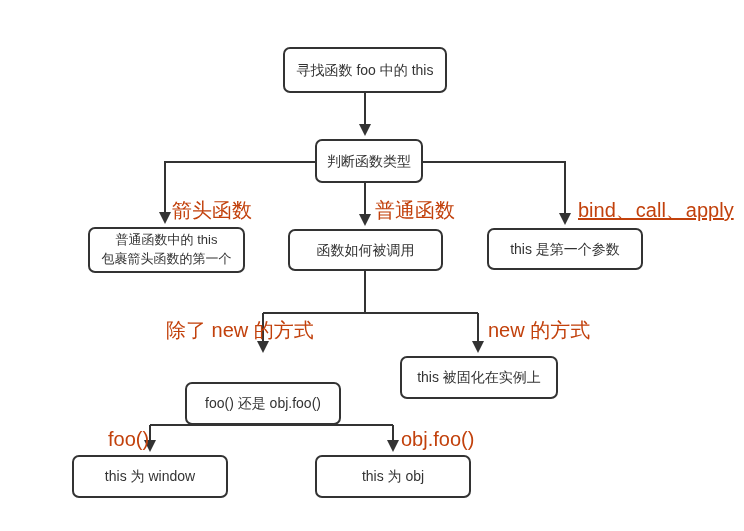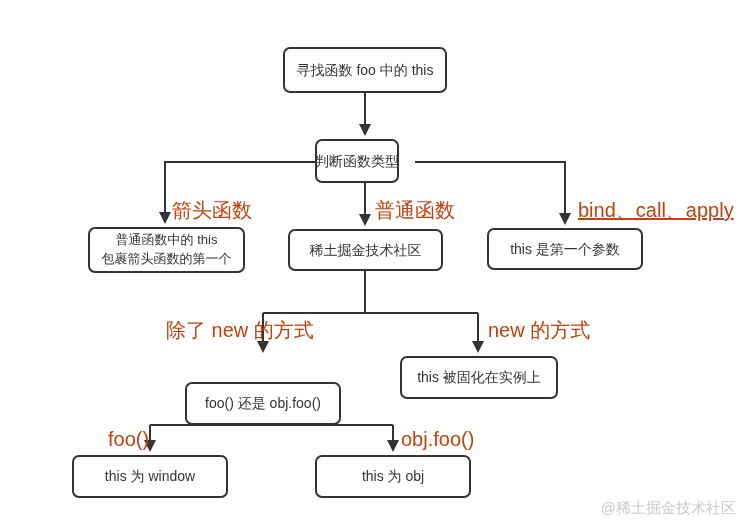--- a/index.html
+++ b/index.html
@@ -83,34 +83,34 @@
       <path d="M150,425 L393,425"></path>
       <path d="M150,425 L150,450" marker-end="url(#arrow)"></path>
       <path d="M393,425 L393,450" marker-end="url(#arrow)"></path>
     </g>
   </svg>
 
   <div class="node" style="left:283px; top:47px; width:164px; height:46px;text-align:right;">
     <span>寻找函数 foo 中的 this</span>
   </div>
 
-  <div class="node" style="left:315px; top:139px; width:84px; height:44px;">
+  <div class="node" style="left:315px; top:139px; width:108px; height:44px;">
     <span>判断函数类型</span>
   </div>
 
   <div class="edge-label" style="left:172px; top:197px;">箭头函数</div>
   <div class="edge-label" style="left:375px; top:197px;">普通函数</div>
   <div class="edge-label" style="left:578px; top:197px;text-decoration:underline;">bind、call、apply</div>
 
   <div class="node" style="left:88px; top:227px; width:157px; height:46px; font-size:13px;">
     <span>普通函数中的 this</span>
     <span>包裹箭头函数的第一个</span>
   </div>
   <div class="node" style="left:288px; top:229px; width:155px; height:42px;">
-    <span>稀土掘金技术社区</span>
+    <span>函数如何被调用</span>
   </div>
   <div class="node" style="left:487px; top:228px; width:156px; height:42px;">
     <span>this 是第一个参数</span>
   </div>
 
   <div class="edge-label" style="left:150px; top:317px;padding-left:16px;">除了 new 的方式</div>
   <div class="edge-label" style="left:488px; top:317px;">new 的方式</div>
 
   <div class="node" style="left:185px; top:356px; width:156px; height:43px;margin-top:26px;">
     <span>foo() 还是 obj.foo()</span>
@@ -122,15 +122,14 @@
   <div class="edge-label" style="left:108px; top:428px;">foo()</div>
   <div class="edge-label" style="left:401px; top:428px;">obj.foo()</div>
 
   <div class="node" style="left:72px; top:455px; width:156px; height:43px;">
     <span>this 为 window</span>
   </div>
   <div class="node" style="left:315px; top:455px; width:156px; height:43px;">
     <span>this 为 obj</span>
   </div>
 
-  <div class="watermark">@稀土掘金技术社区</div>
 
 </div>
 
 </body></html>

